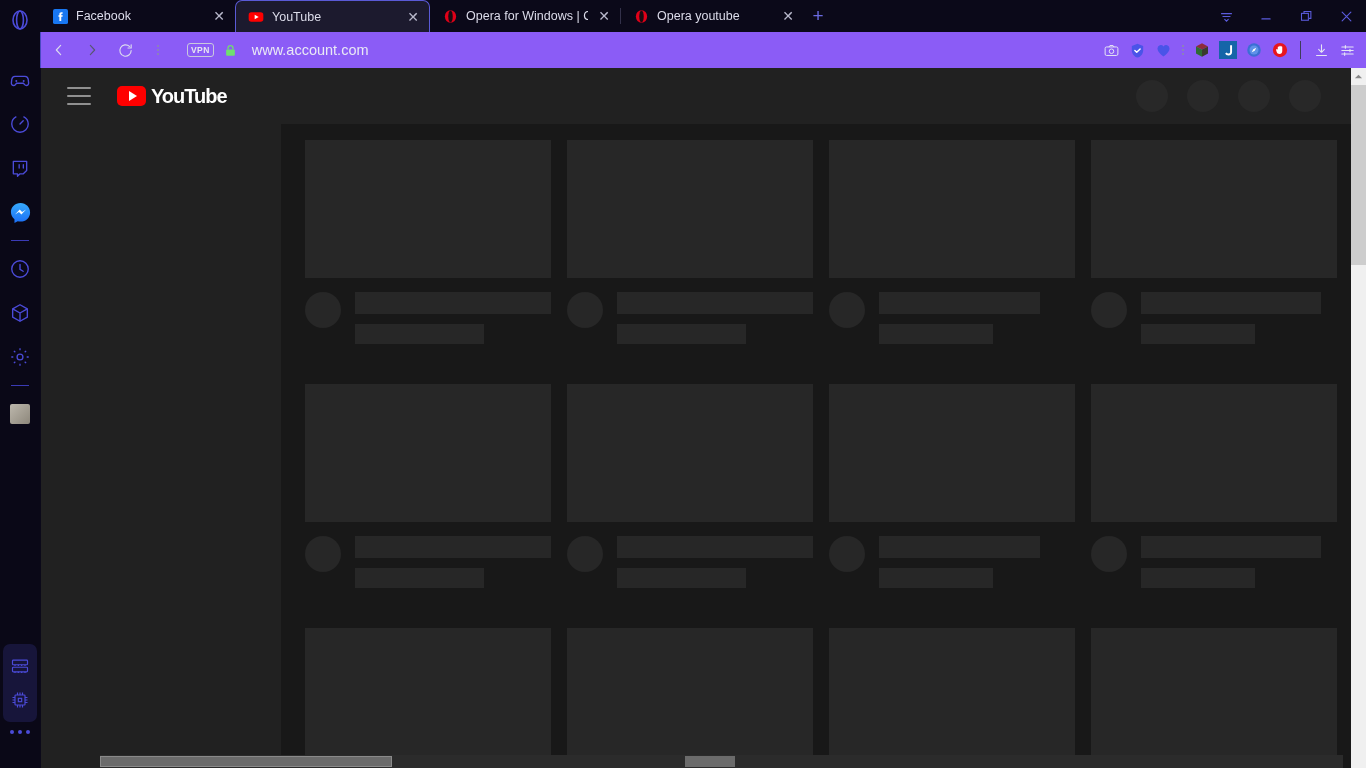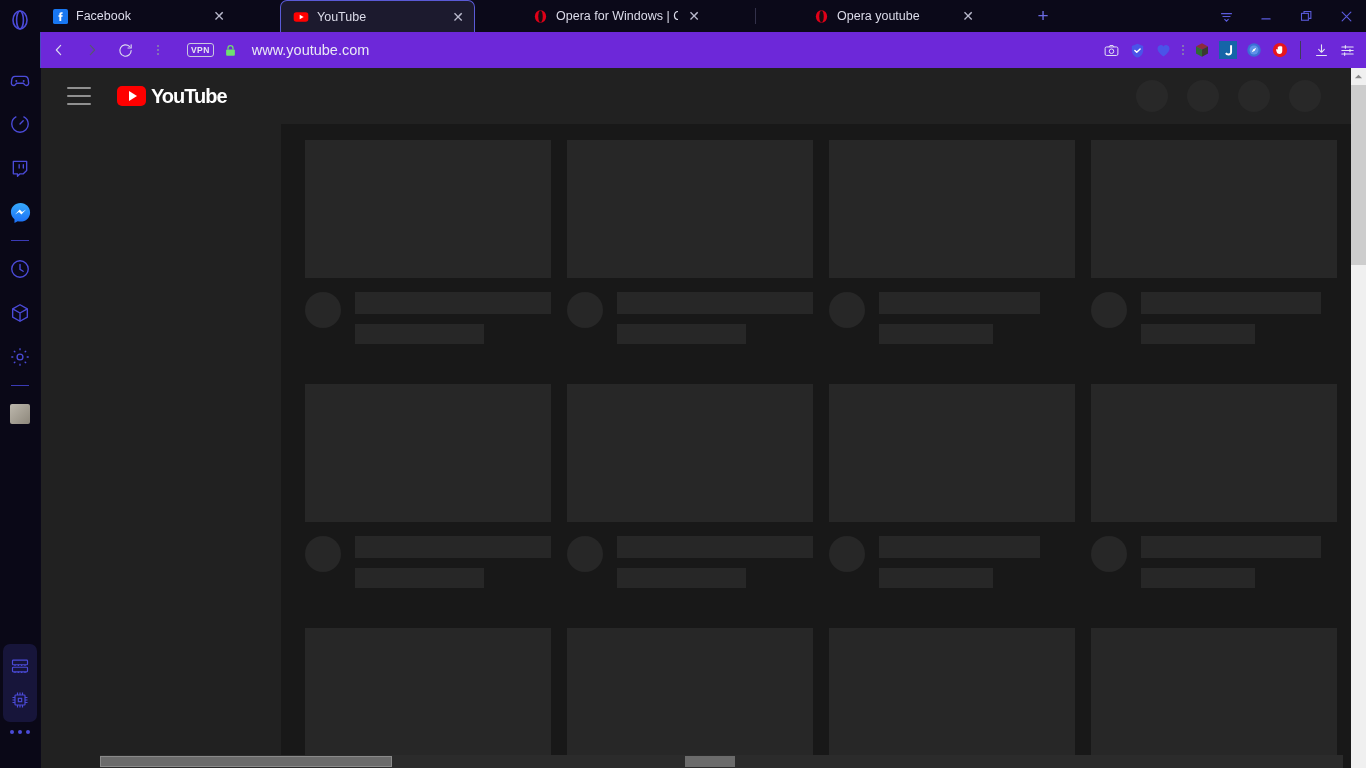--- a/index.html
+++ b/index.html
@@ -38,21 +38,21 @@
   .sb-thumb {
     width: 20px; height: 20px;
     background: linear-gradient(135deg,#bdb8ad,#8d877b);
     border-radius: 2px;
   }
 
   
   .tabstrip {
     position: absolute; left: 40px; top: 0; right: 0; height: 32px;
     background: #0b0919;
-    display: flex; align-items: flex-end; gap: 45px;
+    display: flex; align-items: flex-end;
   }
   .tab {
     position: relative;
     height: 32px; display: flex; align-items: center;
     gap: 8px; padding: 0 8px 0 12px;
     font-size: 12.5px; color: #dcdcea;
     max-width: 200px; min-width: 120px;
     cursor: pointer;
   }
   .tab.active {
@@ -82,21 +82,21 @@
     display: flex; align-items: center;
   }
   .wc {
     width: 40px; height: 32px; display:flex;align-items:center;justify-content:center;
     cursor:pointer;
   }
 
   
   .addrbar {
     position: absolute; left: 40px; top: 32px; right: 0; height: 36px;
-    background: #6d28d9;
+    background: #8b5cf6;
     display: flex; align-items: center;
     border-left: 1px solid #4a4ac0;
   }
   .nav-btn {
     width: 30px; height: 30px; margin-left: 3px;
     display:flex;align-items:center;justify-content:center; cursor:pointer;
   }
   .vdots { width: 14px; display:flex; flex-direction:column; align-items:center; gap:2px; }
   .vdots i { width:2px;height:2px;background:#8b8ba8;border-radius:50%;display:block;}
   .vpn-badge {
@@ -374,21 +374,21 @@
           <i></i>
         </div>
     </div>
     <div class="vpn-badge">VPN</div>
     <div class="lockicon">
       <svg width="15" height="15" viewBox="0 0 24 24">
         <rect x="5" y="10.5" width="14" height="10" rx="1.6" fill="#6fe06f"></rect>
         <path d="M8 10.5V8a4 4 0 0 1 8 0v2.5" fill="none" stroke="#6fe06f" stroke-width="2"></path>
       </svg>
     </div>
-    <div class="urltext" placeholder="Search or enter address">www.youtube.com</div>
+    <div class="urltext" placeholder="Search or enter address">www.account.com</div>
 
     <div class="tb-right">
       <div class="tb-ic">
         <svg width="17" height="17" viewBox="0 0 24 24" fill="none" stroke="#e6e6f4" stroke-width="1.4">
           <rect x="3" y="7" width="18" height="12" rx="2"></rect>
             <circle cx="12" cy="13" r="3.2"></circle>
             <path d="M8.5 7l1.3-2h4.4l1.3 2"></path>
         </svg>
       </div>
       <div class="tb-ic">

